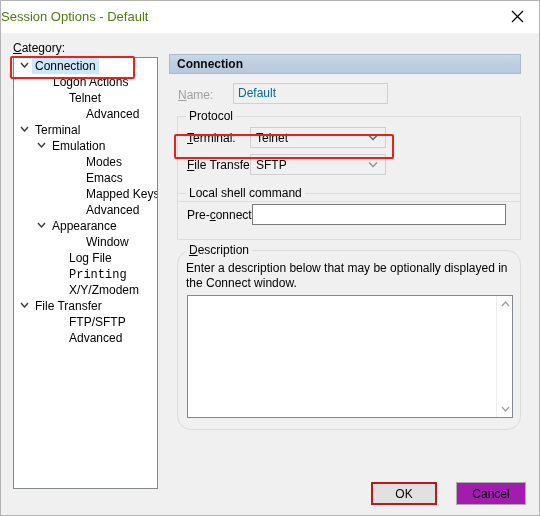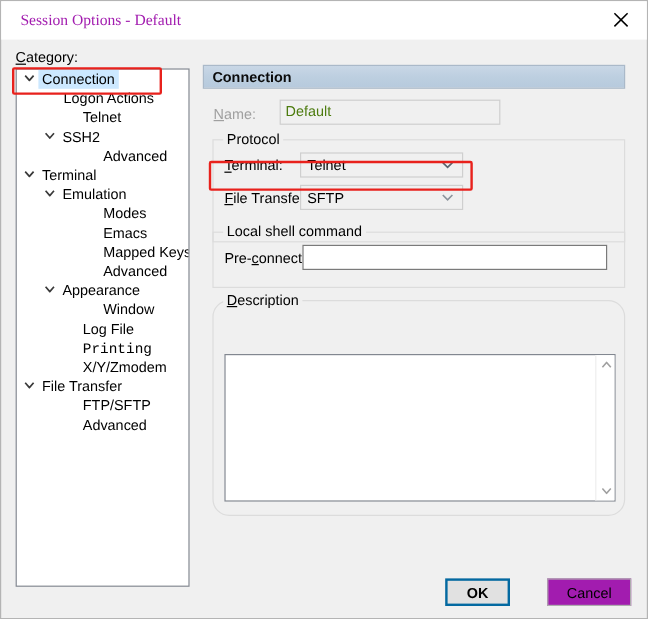--- a/index.html
+++ b/index.html
@@ -32,25 +32,25 @@
   #titlebar {
     position: absolute;
     left: 0; top: 0;
     width: 538px;
     height: 32px;
     background: #ffffff;
     box-sizing: border-box;
   }
   #title-text {
     position: absolute;
-    left: 16px;
+    left: 0;
     top: 8px;
     font-size: 13px;
-    color: #a21caf;
-    font-family: Liberation Serif, serif;
+    color: #4d7c0f;
+    font-family: Liberation Sans, sans-serif;
     white-space: nowrap;
   }
   #close-button {
     position: absolute;
     right: 0px;
     top: 0px;
     width: 44px;
     height: 31px;
     display: flex;
     align-items: center;
@@ -139,28 +139,28 @@
     left: 9px;
     top: 34px;
     font-size: 12px;
     color: #a0a0a0;
   }
   #name-label .uline { text-decoration: underline; }
   #name-input {
     position: absolute;
     left: 64px;
     top: 29px;
-    width: 184px;
+    width: 155px;
     height: 21px;
     background: #f0f0f0;
     border: 1px solid #cfcfcf;
     box-sizing: border-box;
     font-family: "Liberation Sans", sans-serif;
     font-size: 12px;
-    color: #4d7c0f;
+    color: #0369a1;
     padding: 0 4px;
     line-height: 19px;
     white-space: nowrap;
     overflow: hidden;
   }
 
   
   .groupbox {
     position: absolute;
     border: 1px solid #dcdcdc;
@@ -291,24 +291,23 @@
     border: 1px solid #adadad;
     box-sizing: border-box;
     display: flex;
     align-items: center;
     justify-content: center;
     cursor: pointer;
   }
   #ok-button {
     left: 370px;
     top: 481px;
-    width: 54px;
-    border: 2px solid #0369a1;
+    width: 66px;
+    border: 2px solid #b91c1c;
     background: #e1e1e1;
-    font-weight: bold;
   }
   #cancel-button {
     left: 455px;
     top: 481px;
     width: 70px;
   }
 
   
   .annot {
     position: absolute;
@@ -339,25 +338,20 @@
 
   <div id="tree-panel">
     <div id="tree-items">
         <div class="tree-item selected"><span class="chev" style="left: 4px;">
             <svg width="9" height="6" viewBox="0 0 9 6">
               <polyline points="1,1 4.5,5 8,1" fill="none" stroke="#3a3a3a" stroke-width="1.4"></polyline>
             </svg>
           </span><span class="tlabel" style="margin-left: 18px;">Connection</span></div>
         <div class="tree-item"><span class="tlabel" style="margin-left: 36px;">Logon Actions</span></div>
         <div class="tree-item"><span class="tlabel" style="margin-left: 52px;">Telnet</span></div>
-        <div class="tree-item"><span class="chev" style="left: 21px;">
-            <svg width="9" height="6" viewBox="0 0 9 6">
-              <polyline points="1,1 4.5,5 8,1" fill="none" stroke="#3a3a3a" stroke-width="1.4"></polyline>
-            </svg>
-          </span><span class="tlabel" style="margin-left: 35px;">SSH2</span></div>
         <div class="tree-item"><span class="tlabel" style="margin-left: 69px;">Advanced</span></div>
         <div class="tree-item"><span class="chev" style="left: 4px;">
             <svg width="9" height="6" viewBox="0 0 9 6">
               <polyline points="1,1 4.5,5 8,1" fill="none" stroke="#3a3a3a" stroke-width="1.4"></polyline>
             </svg>
           </span><span class="tlabel" style="margin-left: 18px;">Terminal</span></div>
         <div class="tree-item"><span class="chev" style="left: 21px;">
             <svg width="9" height="6" viewBox="0 0 9 6">
               <polyline points="1,1 4.5,5 8,1" fill="none" stroke="#3a3a3a" stroke-width="1.4"></polyline>
             </svg>
@@ -421,20 +415,21 @@
     <div class="groupbox" id="localshell-group">
       <div class="group-title">Local shell command</div>
 
       <div class="field-label" style="left:9px; top:14px;"><span>Pre-</span><span class="uline">c</span><span>onnect:</span></div>
       <input class="textinput" style="left: 74px; top: 10px; width: 254px; height: 21px;" id="preconnect-input" type="text" placeholder="">
     </div>
 
     <div class="groupbox" id="description-group">
       <div class="group-title"><span class="uline">D</span><span>escription</span></div>
 
+      <div id="description-text">Enter a description below that may be optionally displayed in the Connect window.</div>
 
       <div id="desc-box">
         <div id="desc-scrollbar">
           <div class="sb-arrow" id="sb-up">
             <svg width="9" height="6" viewBox="0 0 9 6">
                 <polyline points="1,5 4.5,1 8,5" fill="none" stroke="#a0a0a0" stroke-width="1.3"></polyline>
               </svg>
           </div>
           <div class="sb-arrow" id="sb-down">
             <svg width="9" height="6" viewBox="0 0 9 6">

